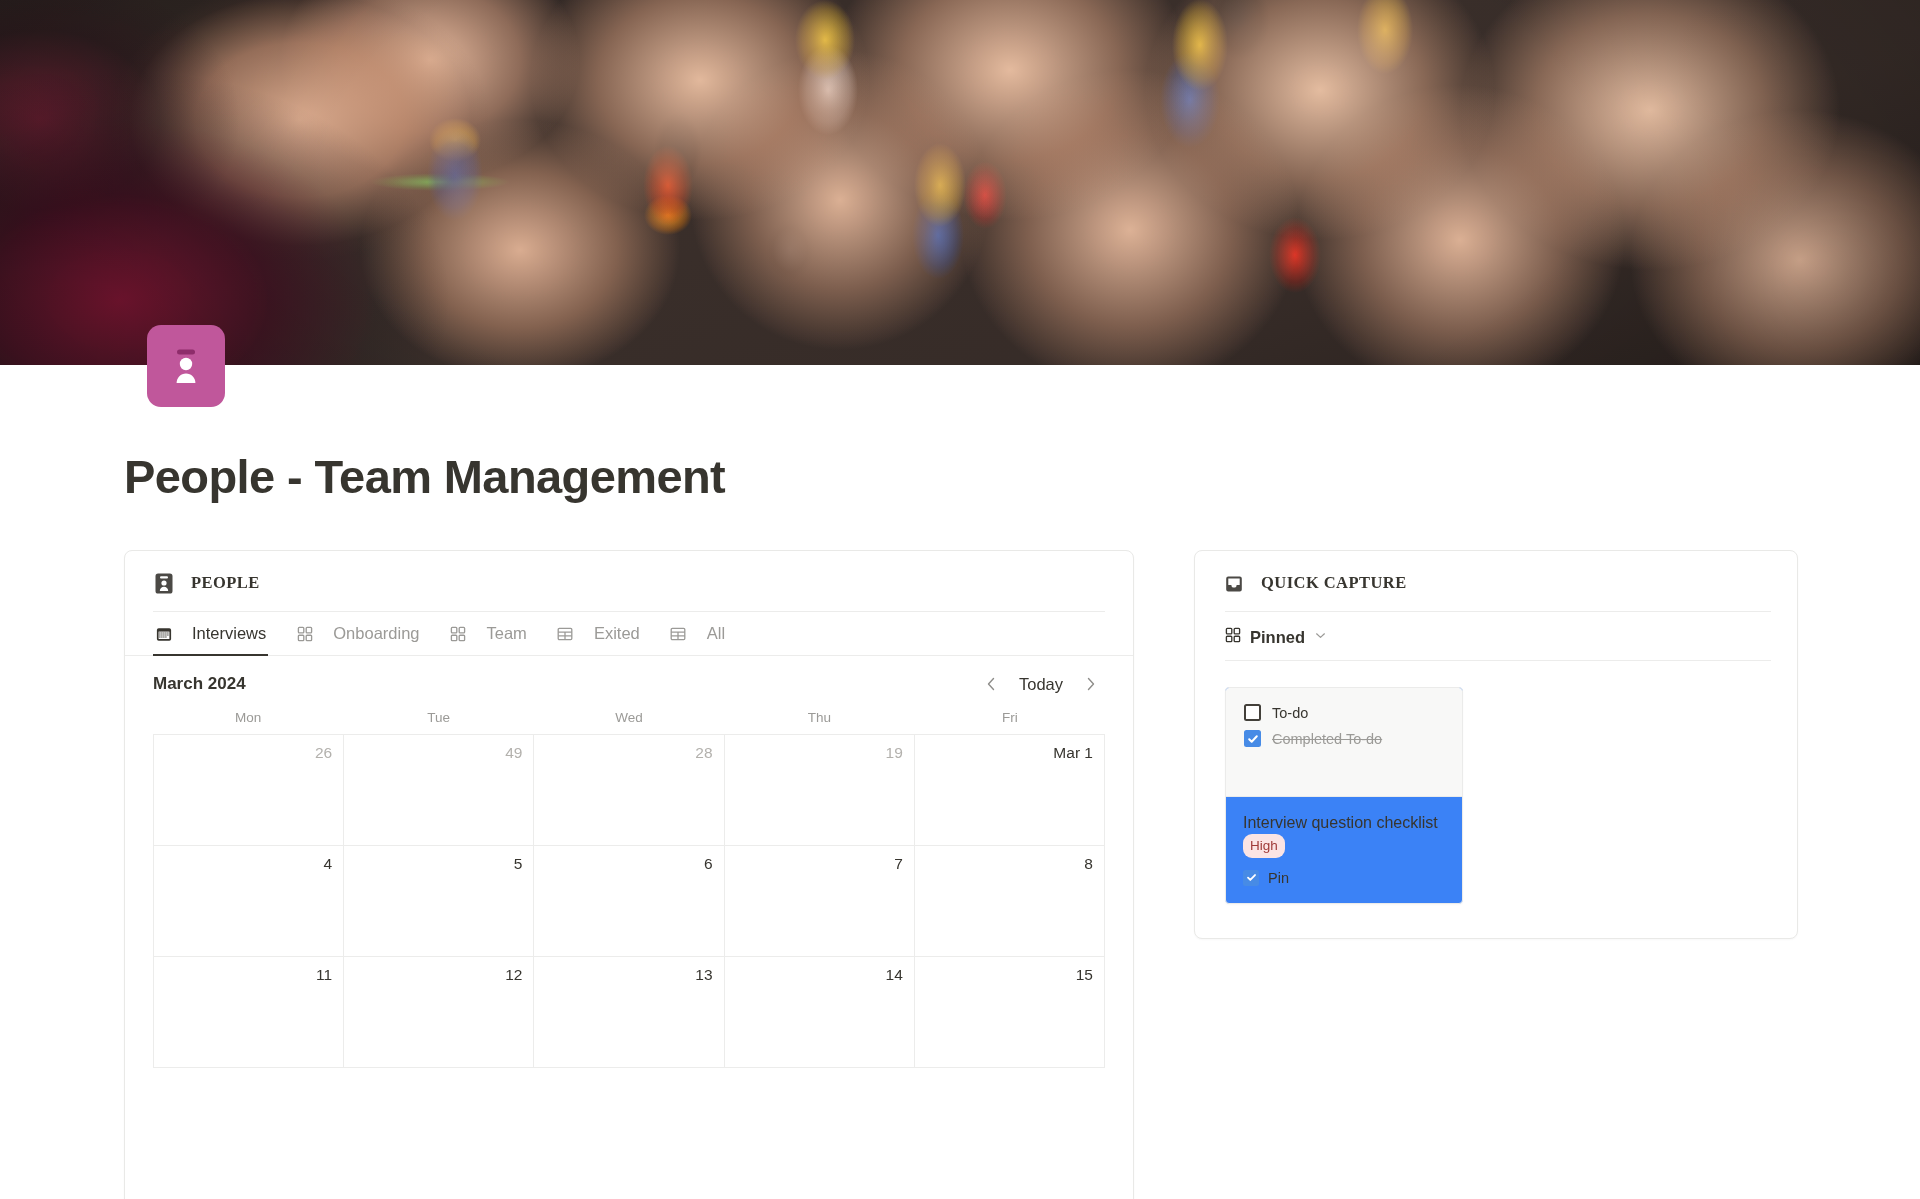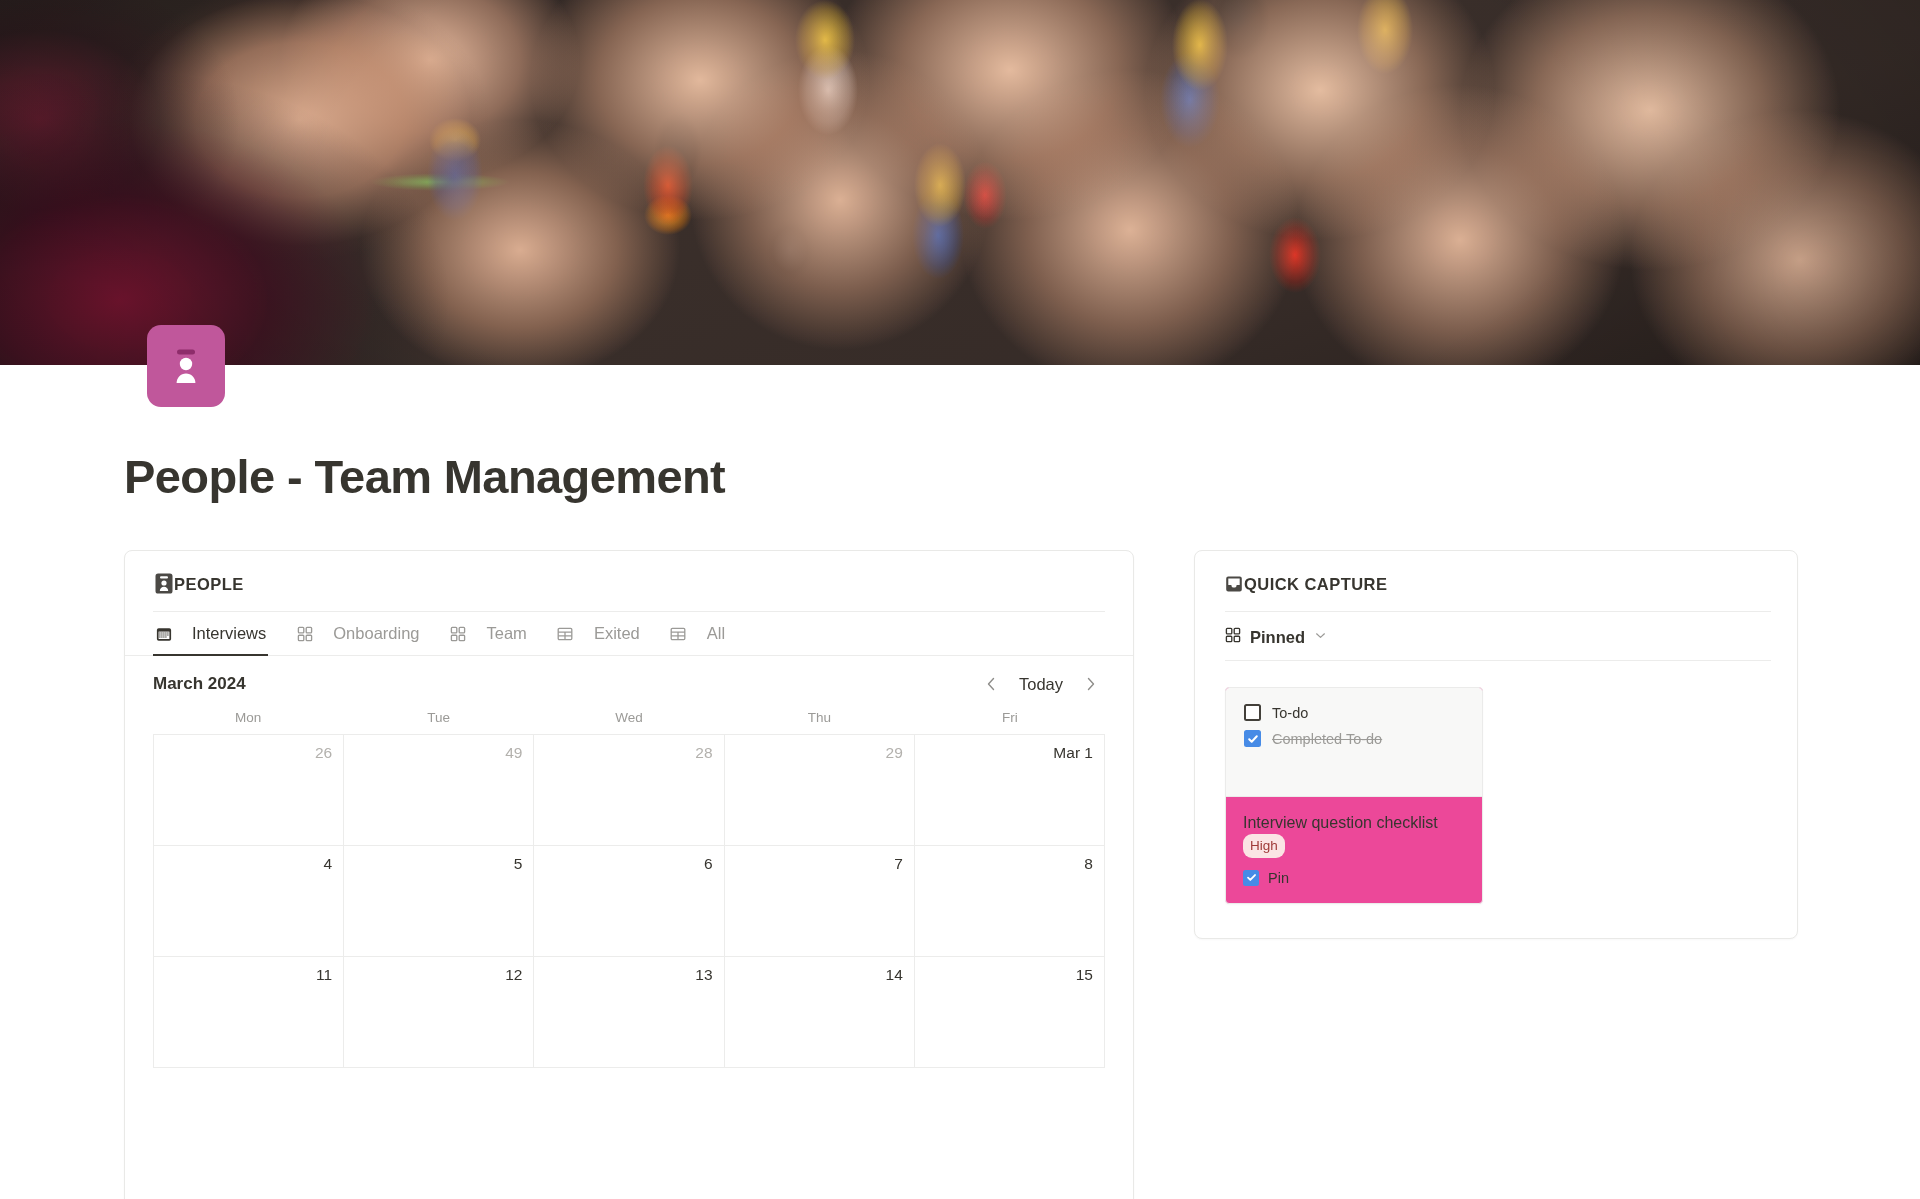--- a/index.html
+++ b/index.html
@@ -109,22 +109,24 @@
     background: #ffffff;
     border: 1px solid #e9e9e7;
     border-radius: 8px;
     box-shadow: 0 1px 2px rgba(15,15,15,0.03);
   }
   .card-people { width: 1010px; height: 700px; overflow: hidden; }
   .card-quick  { width: 604px; }
 
   .card-head {
     display: flex;
-    align-items: flex-end;
+    align-items: flex-start;
+    gap: 17px;
     padding: 22px 30px 0 28px;
+    font-family: Liberation Serif, serif;
   }
   .card-head-icon { width: 21px; height: 21px; flex: 0 0 auto; display:flex; align-items:center; justify-content:center; }
   .card-head-title {
     font-size: 16.5px;
     font-weight: 600;
     letter-spacing: 0.45px;
     color: #37352f;
   }
   .card-rule {
     height: 1px;
@@ -218,25 +220,25 @@
     display: flex;
     align-items: center;
     gap: 9px;
     padding: 15px 30px 13px 30px;
   }
   .qc-view-label { font-size: 16.5px; font-weight: 600; color: #37352f; }
   .qc-rule { height: 1px; background: #ececeb; margin: 0 26px 0 30px; }
 
   .qc-body { padding: 26px 30px 34px 30px; }
   .qc-card {
-    width: 258px;
+    width: 238px;
     border: 1px solid #ebebea;
     border-radius: 4px;
     overflow: hidden;
-    background: #ec4899;
+    background: #3b82f6;
     box-shadow: 0 1px 2px rgba(15,15,15,0.03);
     cursor: pointer;
   }
   .qc-card-cover {
     background: #f8f8f7;
     border-bottom: 1px solid #ebebea;
     padding: 16px 18px 0 18px;
     height: 109px;
   }
   .qc-check-row {
@@ -422,21 +424,21 @@
         <div>Tue</div>
         <div>Wed</div>
         <div>Thu</div>
         <div>Fri</div>
       </div>
 
       <div class="cal-grid">
         <div class="cal-cell muted">26</div>
         <div class="cal-cell muted">49</div>
         <div class="cal-cell muted">28</div>
-        <div class="cal-cell muted">29</div>
+        <div class="cal-cell muted">19</div>
         <div class="cal-cell">Mar 1</div>
 
         <div class="cal-cell">4</div>
         <div class="cal-cell">5</div>
         <div class="cal-cell">6</div>
         <div class="cal-cell">7</div>
         <div class="cal-cell">8</div>
 
         <div class="cal-cell">11</div>
         <div class="cal-cell">12</div>

